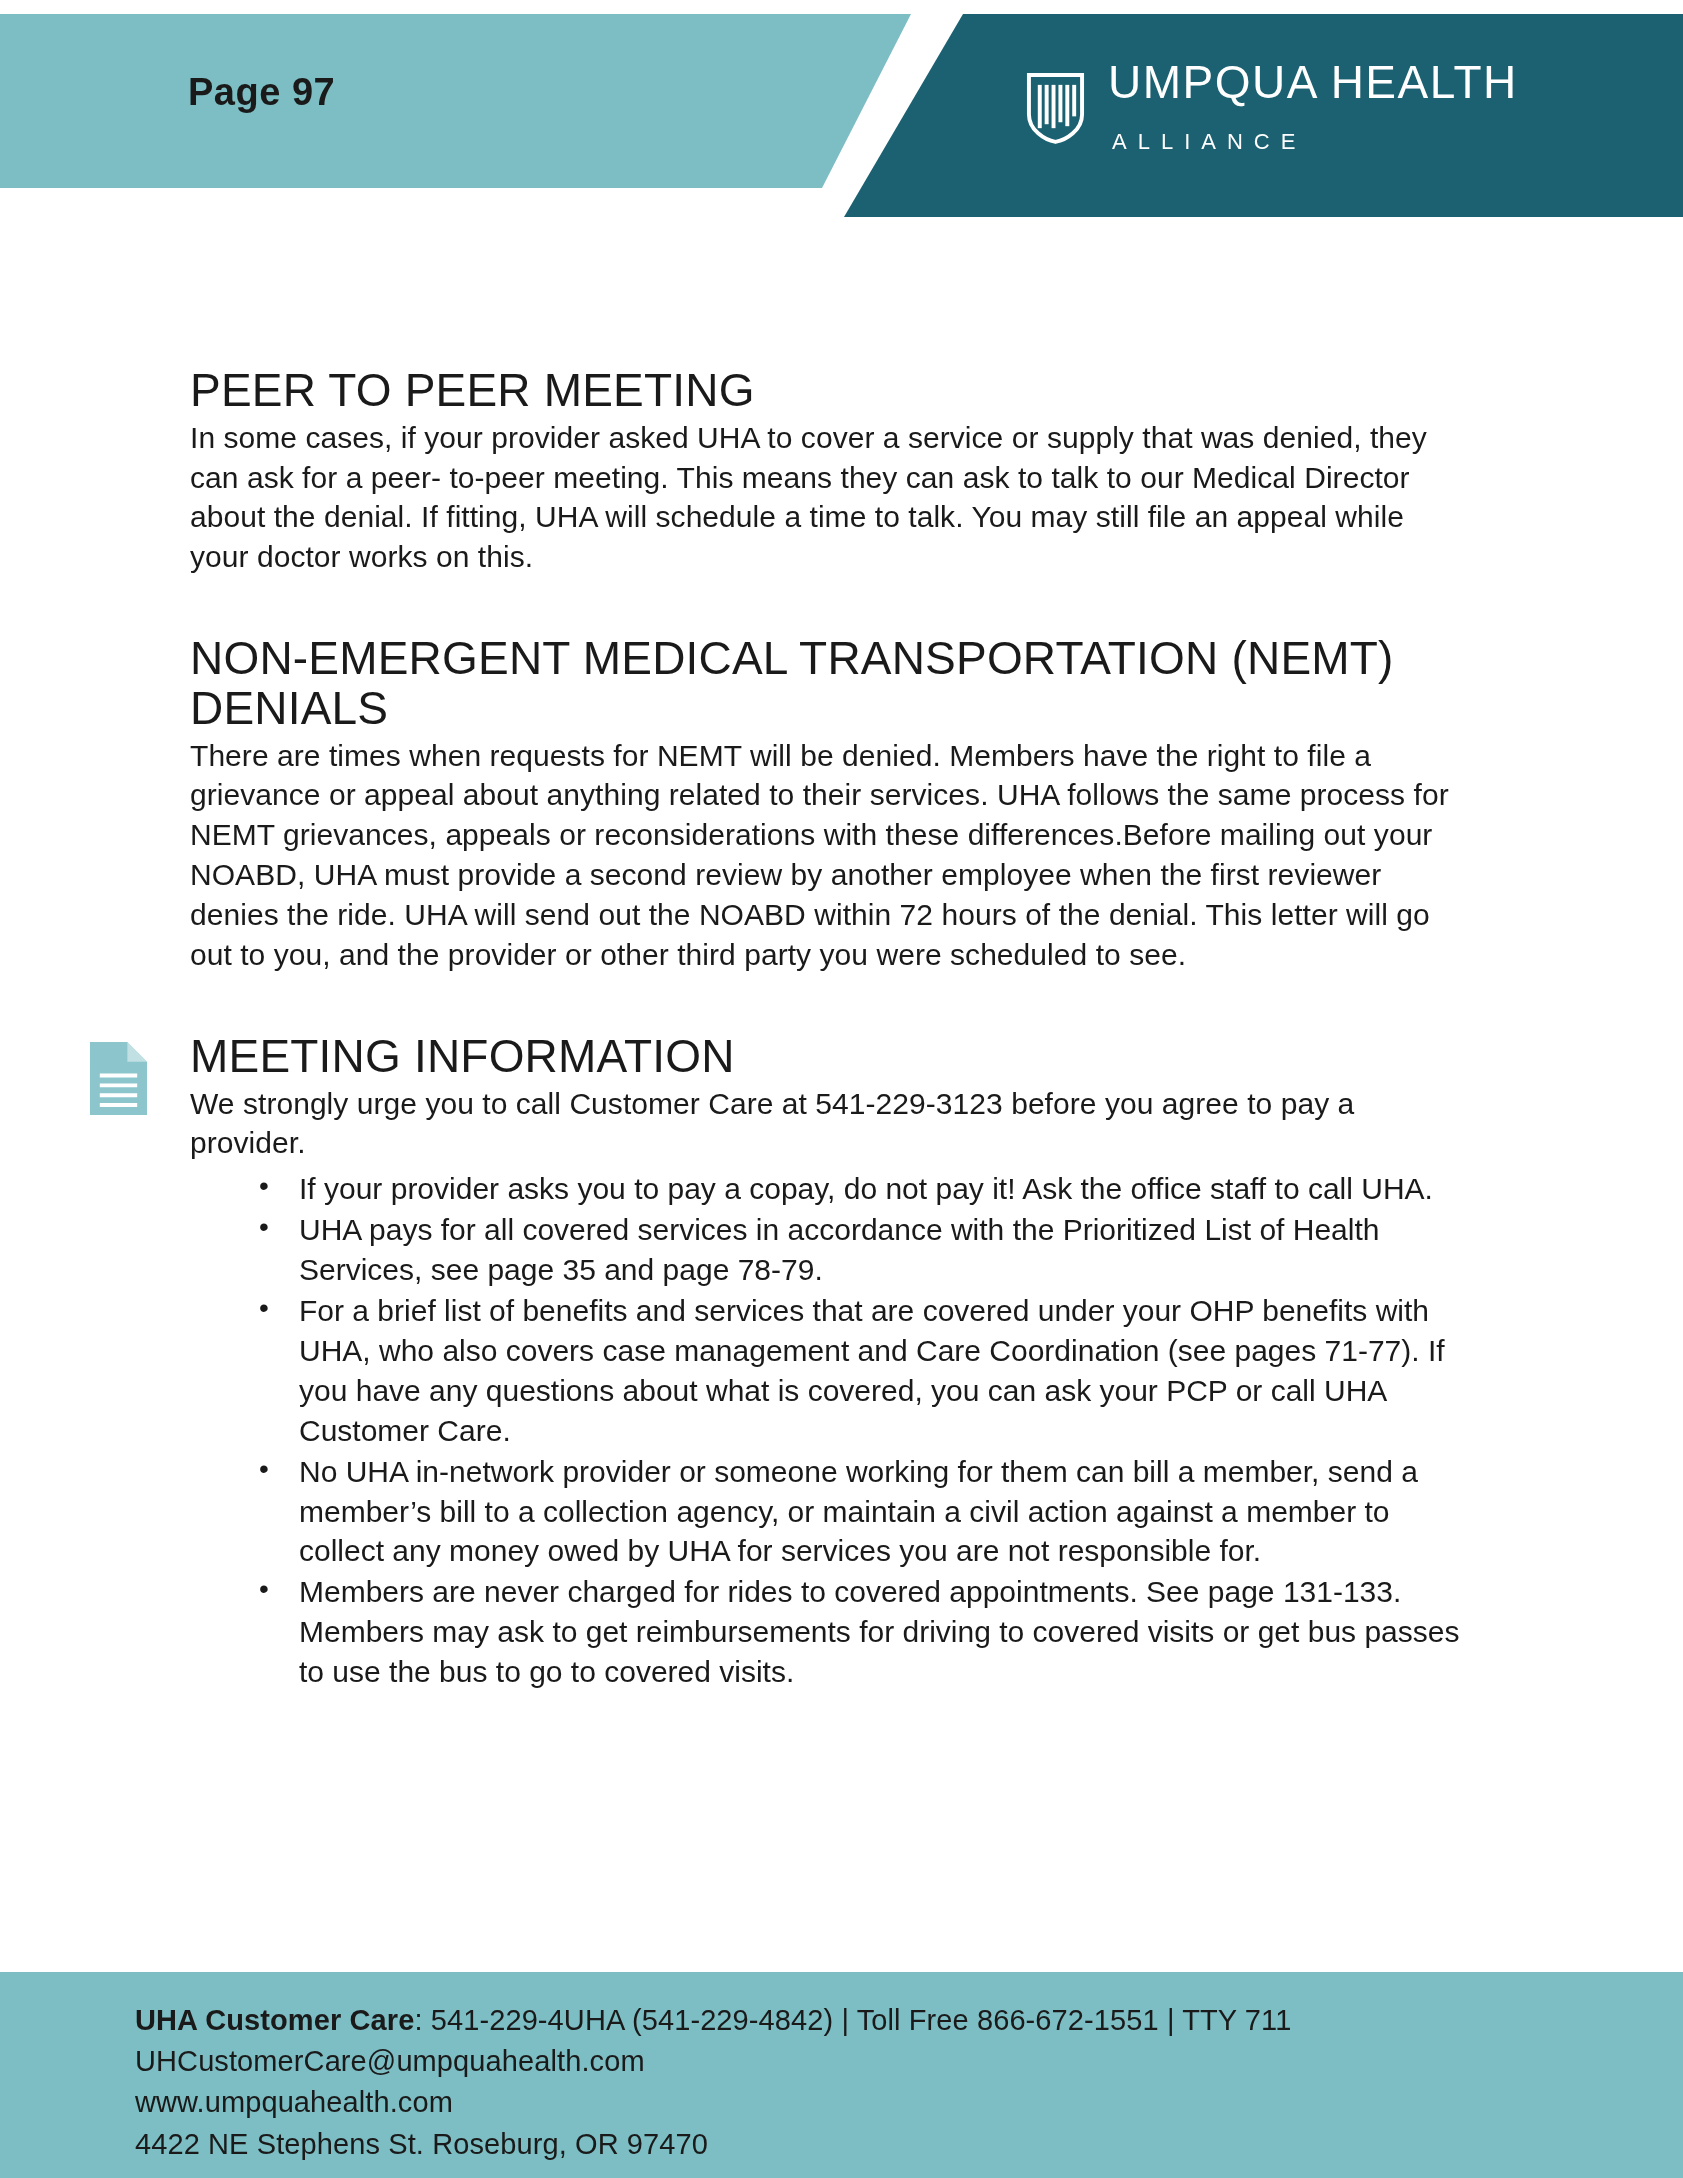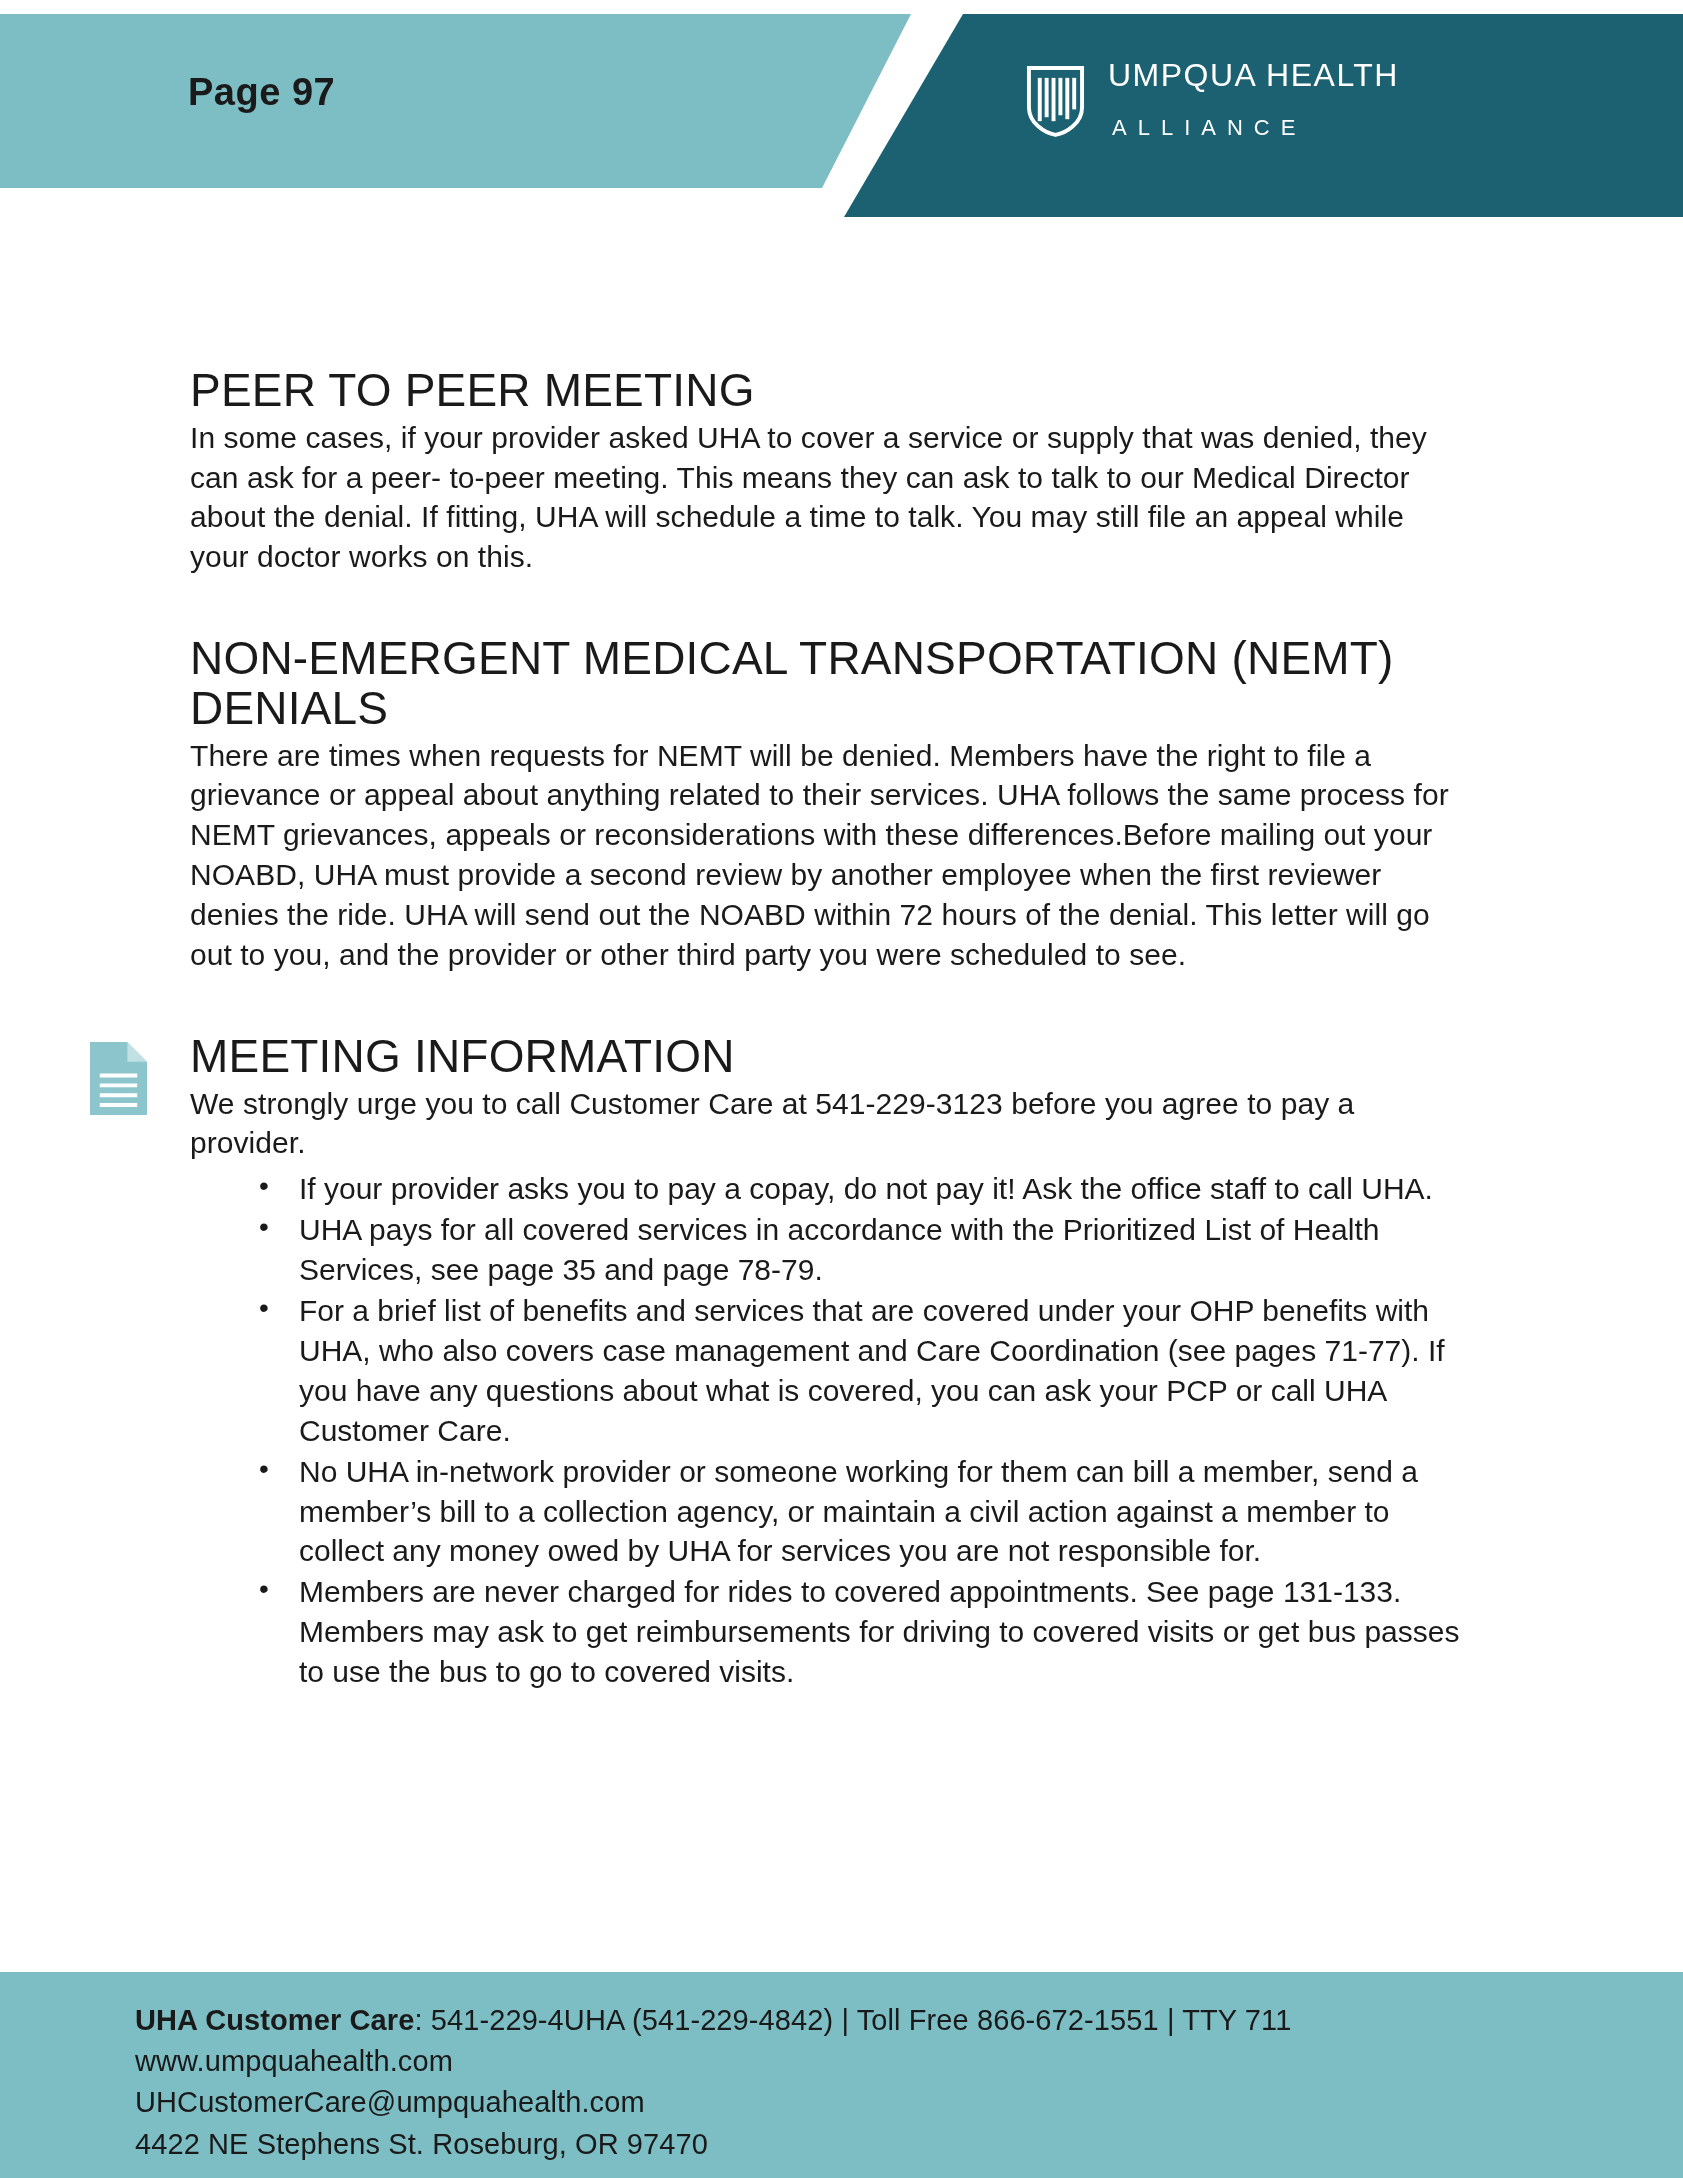--- a/index.html
+++ b/index.html
@@ -59,21 +59,21 @@
     align-items: center;
     gap: 22px;
   }
   .logo-mark {
     width: 61px;
     height: 73px;
     position: relative;
   }
   .logo-text { color: #ffffff; }
   .logo-title {
-    font-size: 32px;
+    font-size: 46px;
     letter-spacing: 1.5px;
     font-weight: 400;
     line-height: 1;
   }
   .logo-sub {
     font-size: 22px;
     letter-spacing: 11px;
     margin-top: 24px;
     margin-left: 4px;
   }
@@ -222,20 +222,20 @@
       </ul>
     </div>
 
   </div>
 
   <div class="footer">
     <div class="footer-inner">
       <div class="footer-line">
         <b>UHA Customer Care</b><span>: 541-229-4UHA (541-229-4842) | Toll Free 866-672-1551 |  TTY 711</span>
       </div>
+      <div class="footer-line">UHCustomerCare@umpquahealth.com</div>
       <div class="footer-line">www.umpquahealth.com</div>
-      <div class="footer-line">UHCustomerCare@umpquahealth.com</div>
       <div class="footer-line">4422 NE Stephens St. Roseburg, OR 97470</div>
     </div>
   </div>
 
 </div>
 
 
 </body></html>

